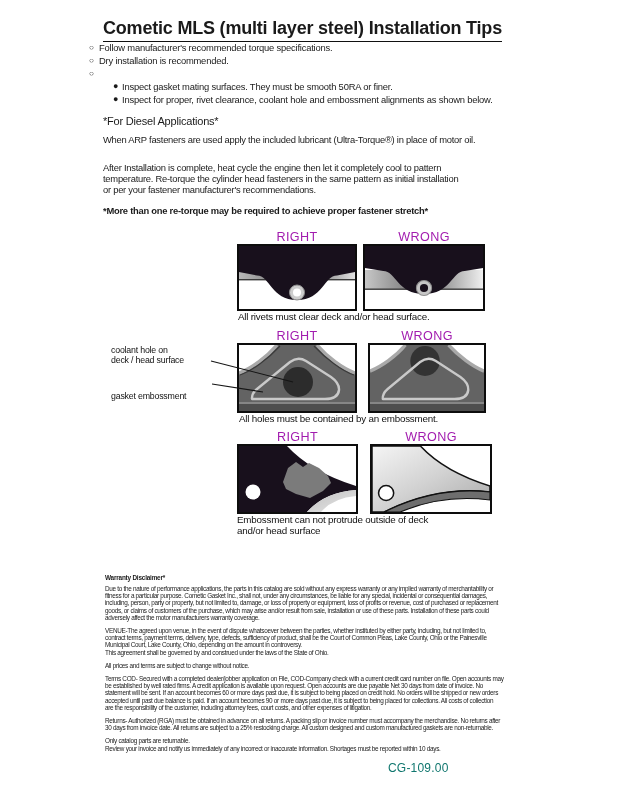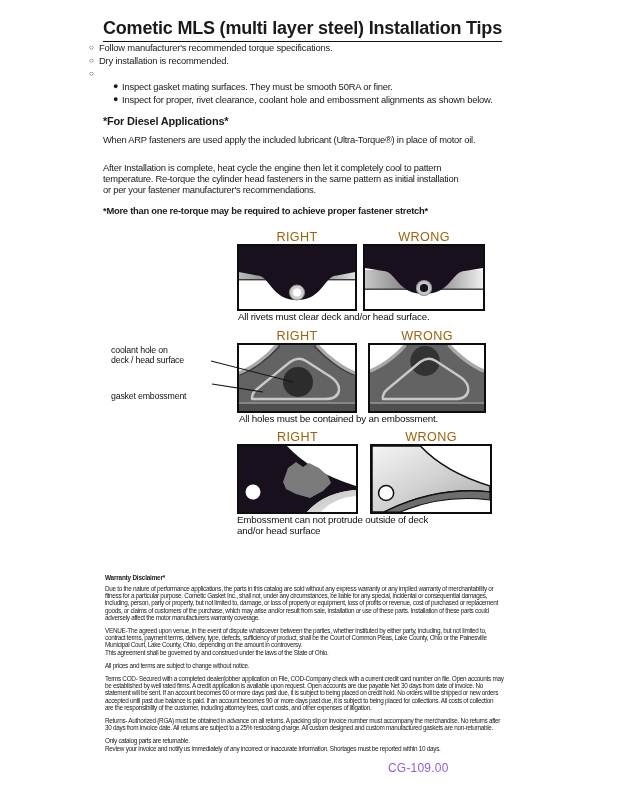--- a/index.html
+++ b/index.html
@@ -5,35 +5,35 @@
   html,body{margin:0;padding:0;background:#ffffff;}
   body{width:618px;height:800px;position:relative;font-family:"Liberation Sans",sans-serif;color:#1a1a1a;}
   .abs{position:absolute;}
   .page-title{left:103px;top:18px;font-size:18px;font-weight:bold;letter-spacing:-0.2px;
     border-bottom:1.6px solid #111;padding-bottom:2px;white-space:nowrap;}
   .tips{left:89px;top:41px;}
   .tip-row{display:flex;align-items:flex-start;line-height:13px;font-size:9.4px;letter-spacing:-0.2px;white-space:nowrap;}
   .tip-row .marker{width:10px;font-size:8px;line-height:13px;}
   .sub{margin-left:24px;}
   .sub .marker{width:9px;font-size:9px;}
-  .diesel-heading{left:103px;top:115px;font-size:11px;font-weight:bold;letter-spacing:-0.2px;white-space:nowrap;}
+  .diesel-heading{left:103px;top:115px;font-size:11px;font-weight:normal;letter-spacing:-0.2px;white-space:nowrap;}
   .bodyline{line-height:11.2px;font-size:9.4px;letter-spacing:-0.25px;white-space:nowrap;}
   .p1{left:103px;top:134px;}
   .p2{left:103px;top:162px;}
   .p3{left:103px;top:205px;font-weight:bold;}
-  .fig-label{font-size:12.6px;letter-spacing:0.4px;text-align:center;color:#a16207;white-space:nowrap;}
+  .fig-label{font-size:12.6px;letter-spacing:0.4px;text-align:center;color:#a21caf;white-space:nowrap;}
   .dbox{border:2px solid #0d0d0d;background:#fff;box-sizing:border-box;}
   .dbox svg{display:block;width:100%;height:100%;}
   .fig-caption{font-size:9.8px;letter-spacing:-0.2px;line-height:10.8px;white-space:nowrap;color:#111;}
   .ann{font-size:8.8px;letter-spacing:-0.2px;line-height:9.6px;text-align:left;width:100px;white-space:nowrap;color:#111;}
   .legal{left:105px;top:574px;width:412px;}
   .legal .heading{font-size:6.4px;font-weight:bold;letter-spacing:-0.2px;margin-bottom:4px;white-space:nowrap;}
   .legal .para{margin-bottom:6px;}
   .ln{font-size:6.4px;line-height:7.2px;letter-spacing:-0.3px;white-space:nowrap;color:#222;}
-  .page-number{left:388px;top:761px;font-size:12px;letter-spacing:0.2px;color:#8b5cf6;white-space:nowrap;}
+  .page-number{left:388px;top:761px;font-size:12px;letter-spacing:0.2px;color:#0f766e;white-space:nowrap;}
 </style>
 </head>
 <body>
 
 <div class="abs page-title">Cometic MLS (multi layer steel) Installation Tips</div>
 
 <div class="abs tips">
   <div class="tip-row">
     <span class="marker">○</span>
     <span>Follow manufacturer's recommended torque specifications.</span>

